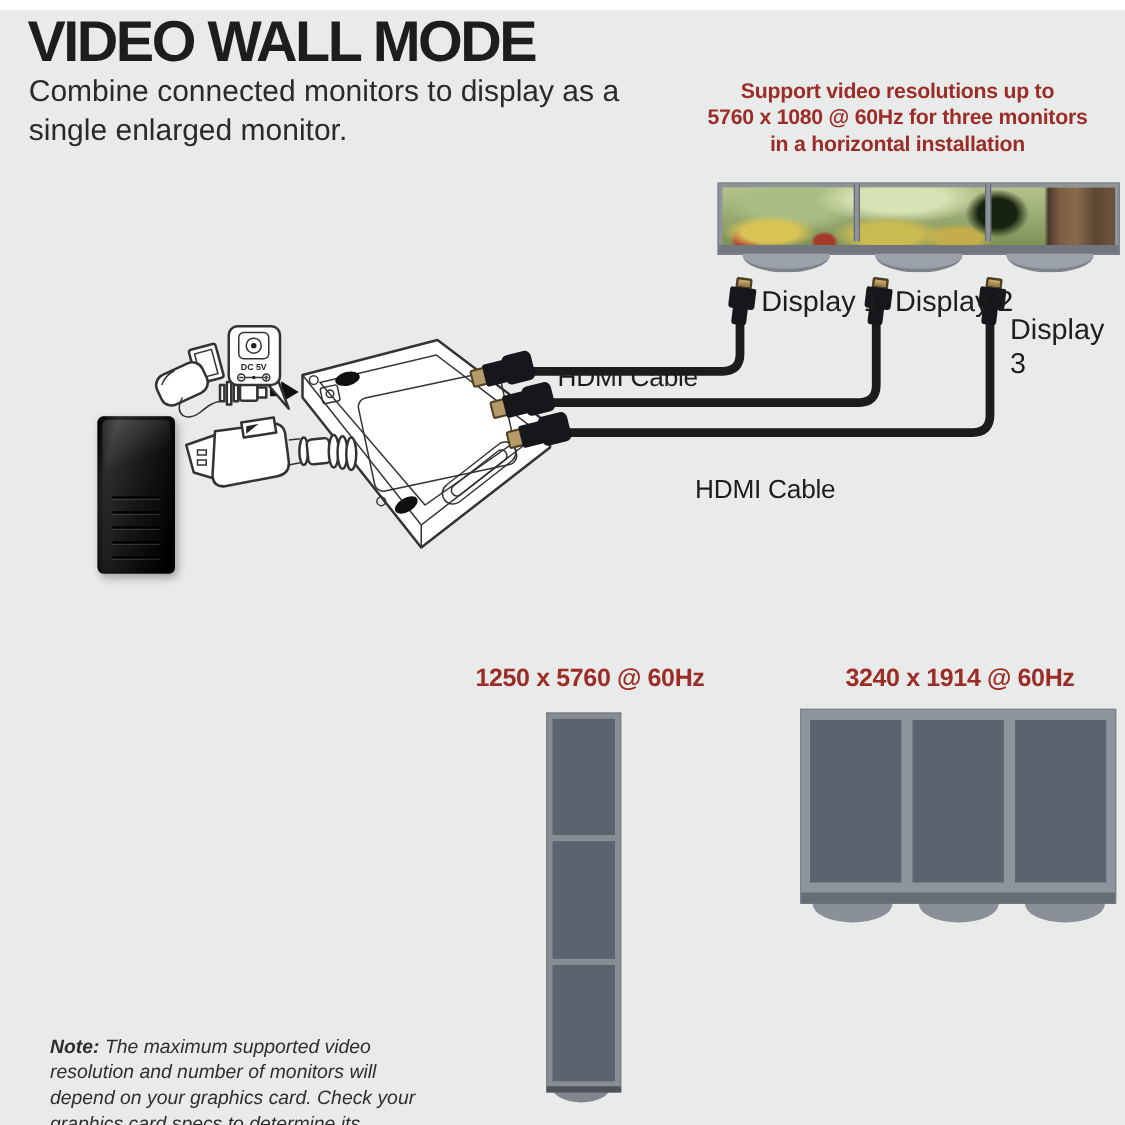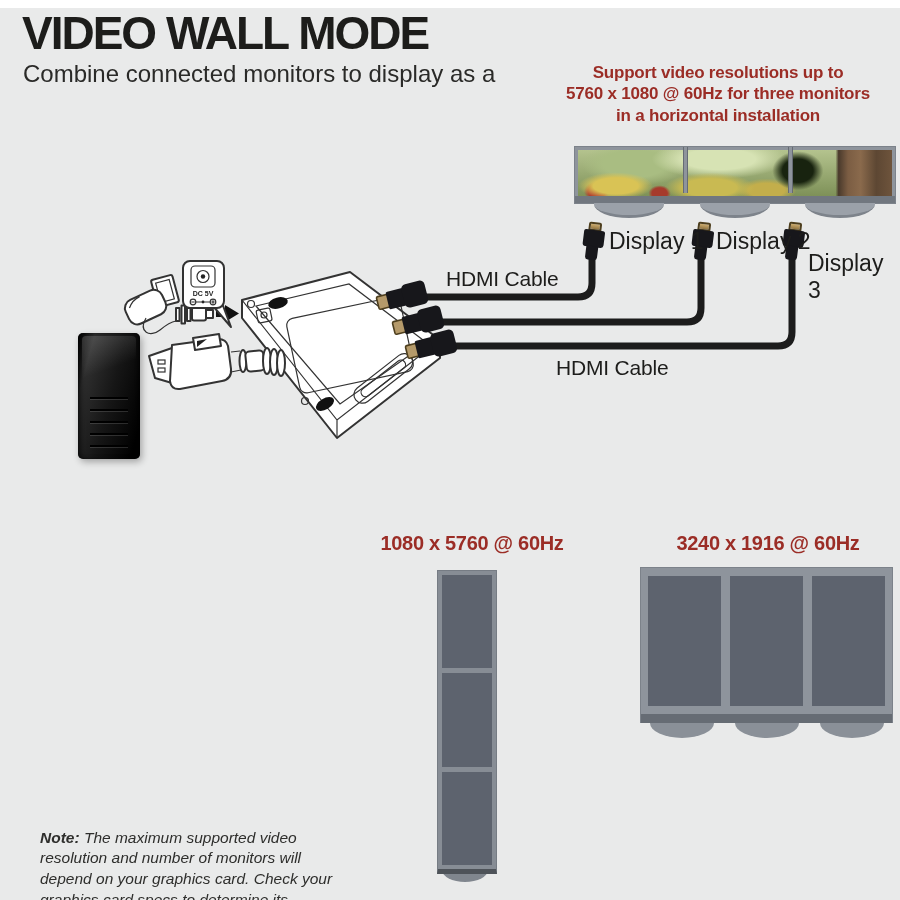--- a/index.html
+++ b/index.html
@@ -37,21 +37,21 @@
         border-bottom:3px solid #7d838b;border-radius:0 0 35px 35px/0 0 14px 14px;box-sizing:border-box;}
 
   
   .dplug{position:absolute;width:24px;height:38px;transform:rotate(7deg);}
   .dplug .tip{width:13px;height:9px;margin:0 auto;background:linear-gradient(#cfae70,#8f7340);
         border:2px solid #4e3f1e;border-radius:2px 2px 0 0;box-sizing:border-box;}
   .dplug .pbody{width:21px;height:17px;margin:-1px auto 0;background:#17171b;border-radius:2px 2px 3px 3px;}
   .dplug .neck{width:12px;height:14px;margin:-1px auto 0;background:#17171b;border-radius:0 0 3px 3px;}
   .display-label{position:absolute;font-size:23px;color:#1d1d1b;}
 
-  .hdmi-label{position:absolute;font-size:21px;color:#1d1d1b;letter-spacing:-.2px;}
+  .hdmi-label{position:absolute;font-size:21px;color:#1d1d1b;letter-spacing:-.2px;margin-top:24px;}
 
   
   .product{position:absolute;left:78px;top:333px;width:62px;height:126px;border-radius:5px;
         background:linear-gradient(105deg,#000 0%,#2f2f2f 18%,#161616 52%,#000 92%);
         box-shadow:inset 5px 0 7px -4px #000, inset -5px 0 7px -4px #000, 2px 3px 7px rgba(0,0,0,.30);}
   .product .gloss{position:absolute;left:4px;top:3px;right:4px;height:52px;border-radius:4px;
         background:linear-gradient(160deg,rgba(255,255,255,.16),rgba(255,255,255,0) 60%);}
   .product .ridges{position:absolute;left:12px;right:12px;top:64px;display:flex;
         flex-direction:column;gap:10px;}
   .product .ridges i{display:block;height:2px;background:#000;
@@ -89,20 +89,21 @@
 </style>
 </head>
 <body>
 
 <div class="stage">
   <div class="canvas"></div>
 
   <div class="title">VIDEO WALL MODE</div>
   <div class="subtitle">
     <div>Combine connected monitors to display as a</div>
+    <div>single enlarged monitor.</div>
   </div>
   <div class="support-note">
     <div>Support video resolutions up to</div>
     <div>5760 x 1080 @ 60Hz for three monitors</div>
     <div>in a horizontal installation</div>
   </div>
 
   <div class="wall">
     <div class="wall-photo"></div>
     <div class="wall-sep" style="left:108px;"></div>
@@ -227,22 +228,22 @@
     <div class="ridges">
       <i></i>
         <i></i>
         <i></i>
         <i></i>
         <i></i>
     </div>
   </div>
 
 
-  <div class="config-label" style="left:372px;">1080 x 5760 @ 60Hz</div>
-  <div class="config-label" style="left:668px;">3240 x 1916 @ 60Hz</div>
+  <div class="config-label" style="left:372px;">1250 x 5760 @ 60Hz</div>
+  <div class="config-label" style="left:668px;">3240 x 1914 @ 60Hz</div>
 
   <div class="vbase"></div>
   <div class="vstack">
     <div class="scr"></div>
     <div class="scr"></div>
     <div class="scr"></div>
   </div>
 
   <div class="hbase" style="left:650px;"></div>
   <div class="hbase" style="left:735px;"></div>

